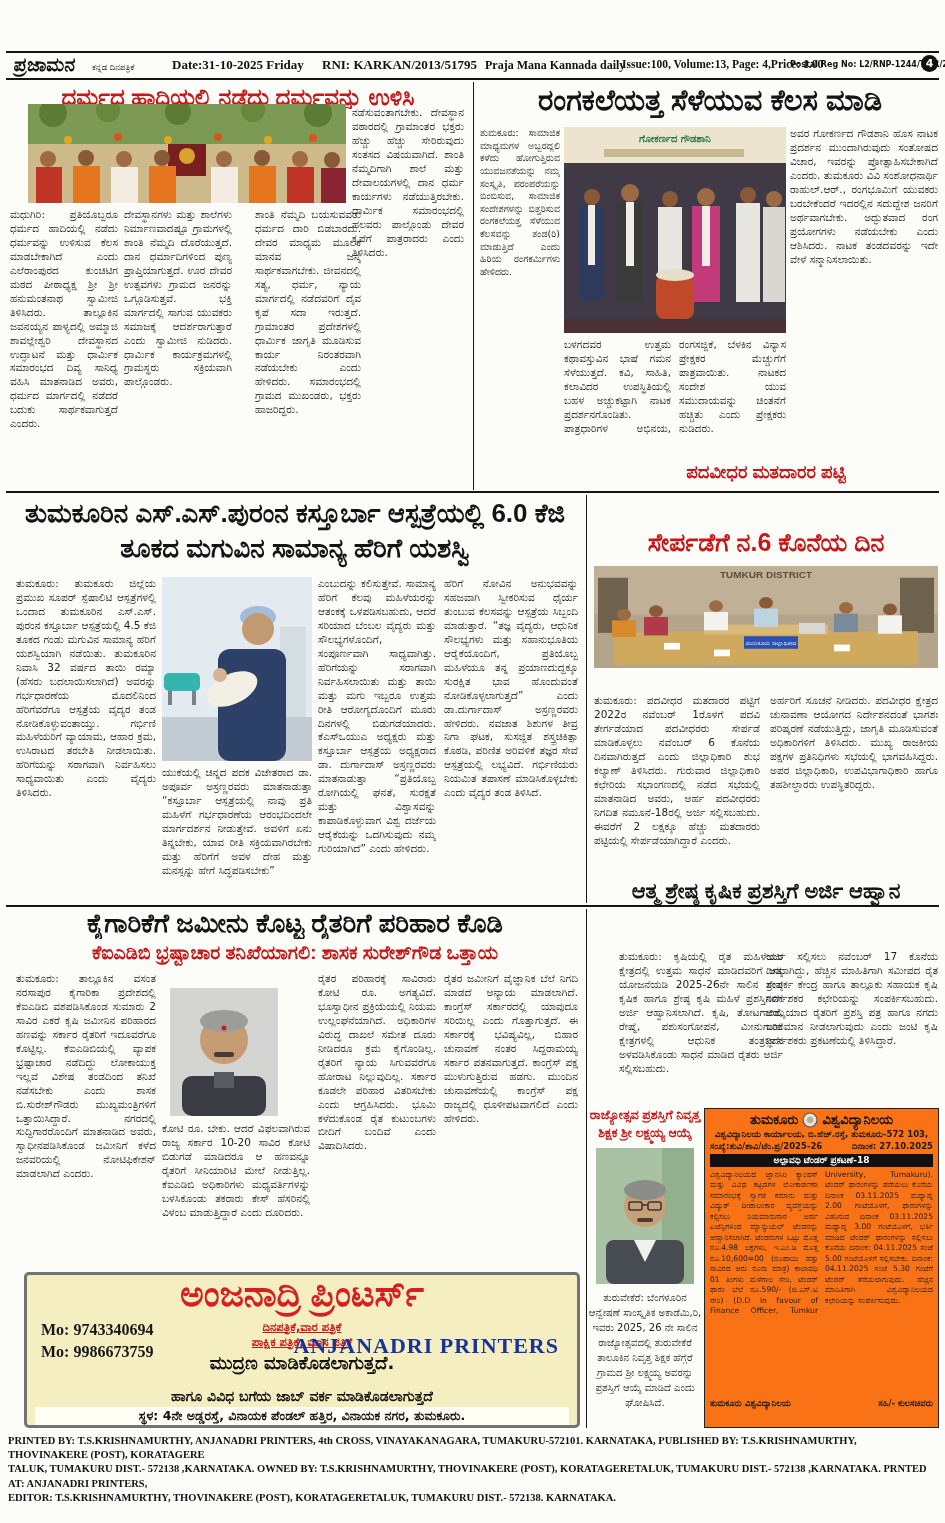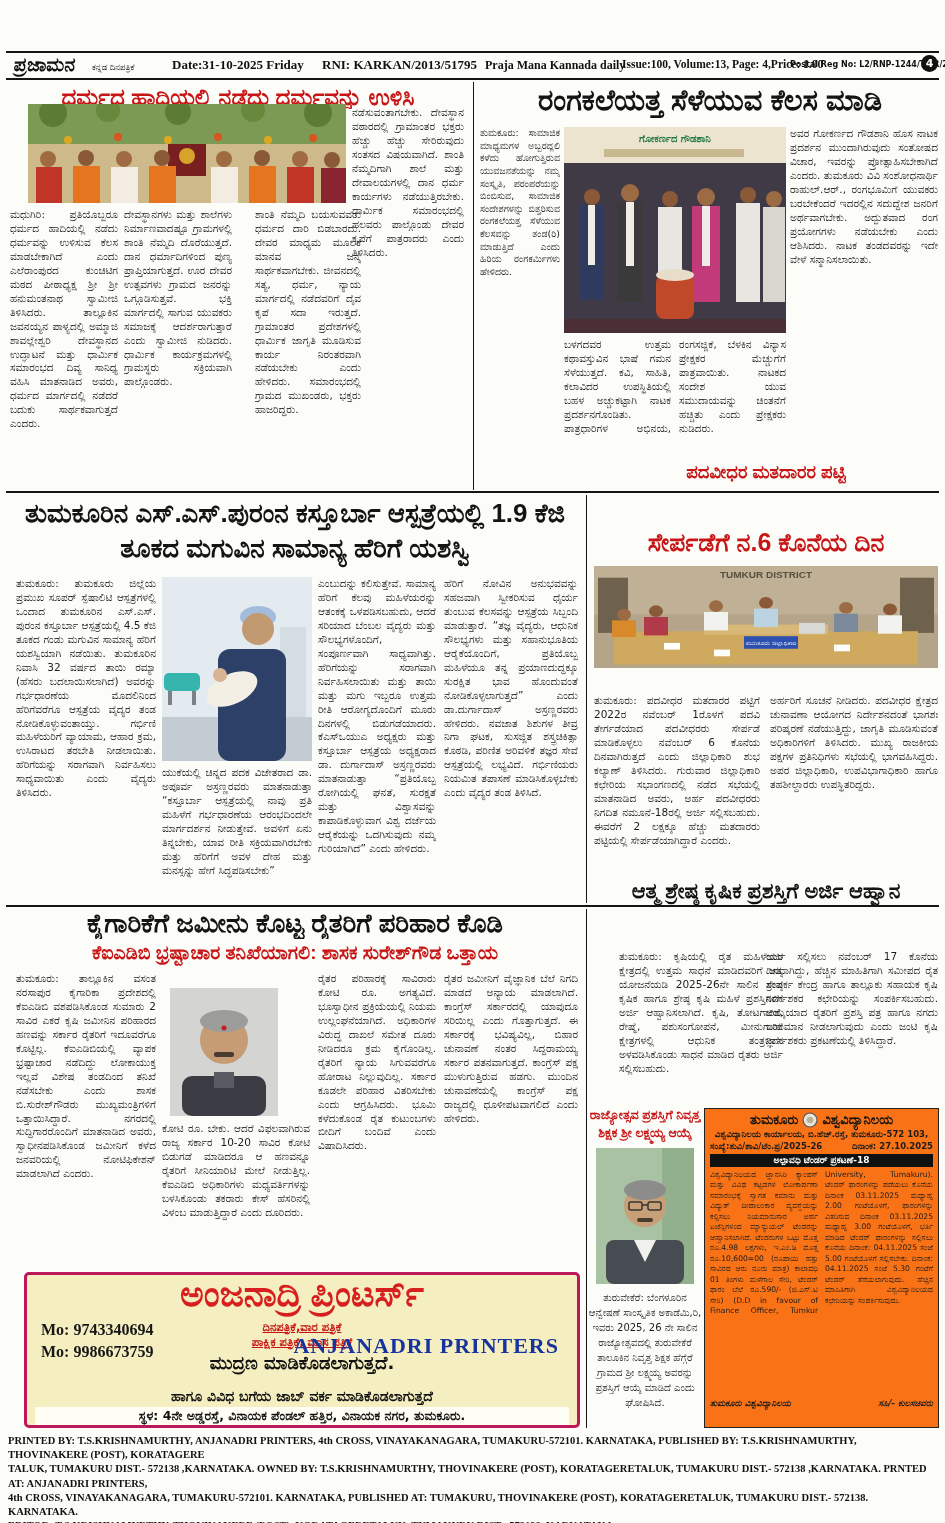--- a/index.html
+++ b/index.html
@@ -9,21 +9,21 @@
   .col{position:absolute;overflow:hidden;text-align:justify;font-size:10.5px;line-height:1.33;color:#1d1d1d;}
   .col.small{font-size:9.5px;}
   .hl{position:absolute;font-weight:bold;text-align:center;overflow:hidden;line-height:1.25;
       font-family:"Liberation Sans",sans-serif;}
   .red{color:#c81616;}
   .photo{position:absolute;overflow:hidden;background:#999;}
   .photo svg{display:block;width:100%;height:100%;}
   .mh{position:absolute;white-space:nowrap;color:#111;}
   
   #ad{position:absolute;left:24px;top:1272px;width:556px;height:156px;background:#f4eec0;
-      border:3px solid #be185d;border-radius:5px;box-sizing:border-box;text-align:center;overflow:hidden;}
+      border:3px solid #737373;border-radius:5px;box-sizing:border-box;text-align:center;overflow:hidden;}
   #ad .adtitle{font-size:36px;font-weight:bold;color:#d81f1f;line-height:1.05;margin-top:1px;
       font-family:"Liberation Serif",serif;}
   #ad .phones{position:absolute;left:14px;top:44px;text-align:left;font-family:"Liberation Serif",serif;
       font-weight:bold;font-size:16px;color:#171717;line-height:1.35;}
   #ad .aden{position:absolute;right:18px;top:58px;font-size:22px;font-weight:bold;color:#16339e;
       font-family:"Liberation Serif",serif;letter-spacing:1px;}
   #ad .adred{font-size:11.5px;font-weight:bold;color:#c81616;text-decoration:underline;line-height:1.3;}
   #ad .adblack1{font-size:18px;font-weight:bold;color:#111;margin-top:2px;}
   #ad .adblack2{font-size:14px;font-weight:bold;color:#111;margin-top:14px;}
   #ad .adloc{font-size:12.5px;font-weight:bold;color:#111;background:#fffef4;margin:2px 8px 0 8px;padding:1px 0;}
@@ -31,21 +31,21 @@
   #notice{position:absolute;left:704px;top:1108px;width:235px;height:320px;border:1.5px solid #222;
       box-sizing:border-box;background:#f97316;padding:3px 5px;overflow:hidden;}
   #notice .nhead{display:flex;justify-content:center;align-items:center;gap:4px;
       font-weight:bold;font-size:13px;color:#111;}
   #notice .naddr{text-align:center;font-size:8.5px;font-weight:bold;margin-top:1px;}
   #notice .nref{display:flex;justify-content:space-between;font-size:8.5px;font-weight:bold;margin-top:1px;}
   #notice .nbar{background:#111;color:#fff;text-align:center;font-size:9px;font-weight:bold;
       padding:1px 8px;margin-top:2px;}
   #notice .nbody{margin-top:3px;font-size:7.6px;line-height:1.38;text-align:justify;
       column-count:2;column-gap:7px;height:226px;overflow:hidden;}
-  #notice .nsign{display:flex;justify-content:space-between;font-size:8.5px;font-weight:bold;margin-top:2px;font-style:italic;}
+  #notice .nsign{display:flex;justify-content:space-between;font-size:8.5px;font-weight:bold;margin-top:2px;}
   
   .footer{position:absolute;left:8px;top:1434px;width:930px;font-family:"Liberation Serif",serif;
       font-weight:bold;font-size:10.5px;line-height:1.35;color:#111;}
   .badge{position:absolute;left:921px;top:55px;width:17px;height:17px;border-radius:50%;background:#111;
       color:#fff;font-size:11px;font-weight:bold;text-align:center;line-height:17px;}
 </style>
 </head>
 <body>
 
 <div id="page">
@@ -132,21 +132,21 @@
       <ellipse cx="111" cy="148" rx="19" ry="6" fill="#e8ddc8"></ellipse>
       <rect x="0" y="192" width="222" height="14" fill="#4a2f34"></rect>
     </svg>
   </div>
   <div class="col" style="left:564px;top:338px;width:222px;height:152px;column-count:2;column-gap:8px;">ಬಳಗದವರ ಉತ್ತಮ ಕಥಾವಸ್ತುವಿನ ಭಾಷೆ ಗಮನ ಸೆಳೆಯುತ್ತದೆ. ಕವಿ, ಸಾಹಿತಿ, ಕಲಾವಿದರ ಉಪಸ್ಥಿತಿಯಲ್ಲಿ ಬಹಳ ಅಚ್ಚುಕಟ್ಟಾಗಿ ನಾಟಕ ಪ್ರದರ್ಶನಗೊಂಡಿತು. ಪಾತ್ರಧಾರಿಗಳ ಅಭಿನಯ, ರಂಗಸಜ್ಜಿಕೆ, ಬೆಳಕಿನ ವಿನ್ಯಾಸ ಪ್ರೇಕ್ಷಕರ ಮೆಚ್ಚುಗೆಗೆ ಪಾತ್ರವಾಯಿತು. ನಾಟಕದ ಸಂದೇಶ ಯುವ ಸಮುದಾಯವನ್ನು ಚಿಂತನೆಗೆ ಹಚ್ಚಿತು ಎಂದು ಪ್ರೇಕ್ಷಕರು ನುಡಿದರು.</div>
   <div class="col" style="left:790px;top:127px;width:148px;height:363px;">ಅವರ ಗೋಕರ್ಣದ ಗೌಡಶಾನಿ ಹೊಸ ನಾಟಕ ಪ್ರದರ್ಶನ ಮುಂದಾಗಿರುವುದು ಸಂತೋಷದ ವಿಚಾರ, ಇವರನ್ನು ಪ್ರೋತ್ಸಾಹಿಸಬೇಕಾಗಿದೆ ಎಂದರು. ತುಮಕೂರು ವಿವಿ ಸಂಶೋಧನಾರ್ಥಿ ರಾಹುಲ್.ಆರ್., ರಂಗಭೂಮಿಗೆ ಯುವಕರು ಬರಬೇಕೆಂದರೆ ಇದರಲ್ಲಿನ ಸದುದ್ದೇಶ ಜನರಿಗೆ ಅರ್ಥವಾಗಬೇಕು. ಅದ್ಭುತವಾದ ರಂಗ ಪ್ರಯೋಗಗಳು ನಡೆಯಬೇಕು ಎಂದು ಆಶಿಸಿದರು. ನಾಟಕ ತಂಡದವರನ್ನು ಇದೇ ವೇಳೆ ಸನ್ಮಾನಿಸಲಾಯಿತು.</div>
 
   <div class="rule" style="left:6px;top:491px;width:933px;height:2px;"></div>
   <div class="rule" style="left:586px;top:495px;width:1px;height:408px;"></div>
 
-  <div class="hl" style="left:10px;top:496px;width:570px;height:74px;font-size:26px;line-height:1.35;color:#141414;">ತುಮಕೂರಿನ ಎಸ್.ಎಸ್.ಪುರಂನ ಕಸ್ತೂರ್ಬಾ ಆಸ್ಪತ್ರೆಯಲ್ಲಿ 1.9 ಕೆಜಿ ತೂಕದ ಮಗುವಿನ ಸಾಮಾನ್ಯ ಹೆರಿಗೆ ಯಶಸ್ವಿ</div>
+  <div class="hl" style="left:10px;top:496px;width:570px;height:74px;font-size:26px;line-height:1.35;color:#141414;">ತುಮಕೂರಿನ ಎಸ್.ಎಸ್.ಪುರಂನ ಕಸ್ತೂರ್ಬಾ ಆಸ್ಪತ್ರೆಯಲ್ಲಿ 6.0 ಕೆಜಿ ತೂಕದ ಮಗುವಿನ ಸಾಮಾನ್ಯ ಹೆರಿಗೆ ಯಶಸ್ವಿ</div>
   <div class="photo" style="left:162px;top:577px;width:150px;height:184px;">
     <svg viewBox="0 0 150 184" preserveAspectRatio="none">
       <rect x="0" y="0" width="150" height="184" fill="#e3ebf0"></rect>
       <rect x="0" y="140" width="150" height="44" fill="#c3ccd2"></rect>
       <rect x="2" y="96" width="36" height="18" rx="5" fill="#35b5ad"></rect>
       <rect x="6" y="114" width="4" height="14" fill="#7a8288"></rect>
         <rect x="30" y="114" width="4" height="14" fill="#7a8288"></rect>
       <rect x="118" y="50" width="26" height="90" fill="#d4dde2"></rect>
       <ellipse cx="96" cy="40" rx="18" ry="11" fill="#a3bcdc"></ellipse>
       <circle cx="96" cy="52" r="16" fill="#c29a72"></circle>
@@ -268,17 +268,16 @@
     <div class="nbody">ವಿಶ್ವವಿದ್ಯಾನಿಲಯದ ಜ್ಞಾನಸಿರಿ ಕ್ಯಾಂಪಸ್ ಮತ್ತು ವಿವಿಧ ಕಟ್ಟಡಗಳ ಲೋಕಾರ್ಪಣಾ ಸಮಾರಂಭಕ್ಕೆ ಸ್ವಾಗತ ಕಮಾನು ಮತ್ತು ವಿದ್ಯುತ್ ದೀಪಾಲಂಕಾರ ವ್ಯವಸ್ಥೆಯನ್ನು ಕಲ್ಪಿಸಲು ನಿಯಮಾನುಸಾರ ಅರ್ಹ ಏಜೆನ್ಸಿಗಳಿಂದ ಮ್ಯಾನ್ಯುಯಲ್ ಟೆಂಡರನ್ನು ಆಹ್ವಾನಿಸಲಾಗಿದೆ. ಟೆಂಡರುಗಳ ಒಟ್ಟು ಮೊತ್ತ ರೂ.4.98 ಲಕ್ಷಗಳು, ಇ.ಎಂ.ಡಿ ಮೊತ್ತ ರೂ.10,600=00 (ರೂಪಾಯಿ ಹತ್ತು ಸಾವಿರದ ಆರು ನೂರು ಮಾತ್ರ) ಕಾಲಾವಧಿ 01 ತಿಂಗಳು ಮಳೆಗಾಲ ಸೇರಿ, ಟೆಂಡರ್ ಫಾರಂ ಬೆಲೆ ರೂ.590/- (ಜಿ.ಎಸ್.ಟಿ ಸೇರಿ) (D.D in favour of Finance Officer, Tumkur University, Tumakuru). ಟೆಂಡರ್ ಫಾರಂಗಳನ್ನು ಪಡೆಯಲು ಕೊನೆಯ ದಿನಾಂಕ 03.11.2025 ಮಧ್ಯಾಹ್ನ 2.00 ಗಂಟೆಯೊಳಗೆ, ಫಾರಂಗಳನ್ನು ವಿತರಿಸುವ ದಿನಾಂಕ 03.11.2025 ಮಧ್ಯಾಹ್ನ 3.00 ಗಂಟೆಯೊಳಗೆ, ಭರ್ತಿ ಮಾಡಿದ ಟೆಂಡರ್ ಫಾರಂಗಳನ್ನು ಸಲ್ಲಿಸಲು ಕೊನೆಯ ದಿನಾಂಕ: 04.11.2025 ಸಂಜೆ 5.00 ಗಂಟೆಯೊಳಗೆ ಸಲ್ಲಿಸಬೇಕು. ದಿನಾಂಕ: 04.11.2025 ಸಂಜೆ 5.30 ಗಂಟೆಗೆ ಟೆಂಡರ್ ತೆರೆಯಲಾಗುವುದು. ಹೆಚ್ಚಿನ ಮಾಹಿತಿಗಾಗಿ ವಿಶ್ವವಿದ್ಯಾನಿಲಯದ ಕಛೇರಿಯನ್ನು ಸಂಪರ್ಕಿಸುವುದು.</div>
     <div class="nsign">
       <span>ತುಮಕೂರು ವಿಶ್ವವಿದ್ಯಾನಿಲಯ</span>
       <span>ಸಹಿ/- ಕುಲಸಚಿವರು</span>
     </div>
   </div>
 
   <div class="footer">
     <div>PRINTED BY: T.S.KRISHNAMURTHY, ANJANADRI PRINTERS, 4th CROSS, VINAYAKANAGARA, TUMAKURU-572101. KARNATAKA, PUBLISHED BY: T.S.KRISHNAMURTHY, THOVINAKERE (POST), KORATAGERE</div>
     <div>TALUK, TUMAKURU DIST.- 572138 ,KARNATAKA. OWNED BY: T.S.KRISHNAMURTHY, THOVINAKERE (POST), KORATAGERETALUK, TUMAKURU DIST.- 572138 ,KARNATAKA. PRNTED AT: ANJANADRI PRINTERS,</div>
-    <div>4th CROSS, VINAYAKANAGARA, TUMAKURU-572101. KARNATAKA,  PUBLISHED AT: TUMAKURU, THOVINAKERE (POST), KORATAGERETALUK, TUMAKURU DIST.- 572138. KARNATAKA.</div>
     <div>EDITOR: T.S.KRISHNAMURTHY, THOVINAKERE (POST), KORATAGERETALUK, TUMAKURU DIST.- 572138. KARNATAKA.</div>
   </div>
 
 </div>
 
 </body></html>

